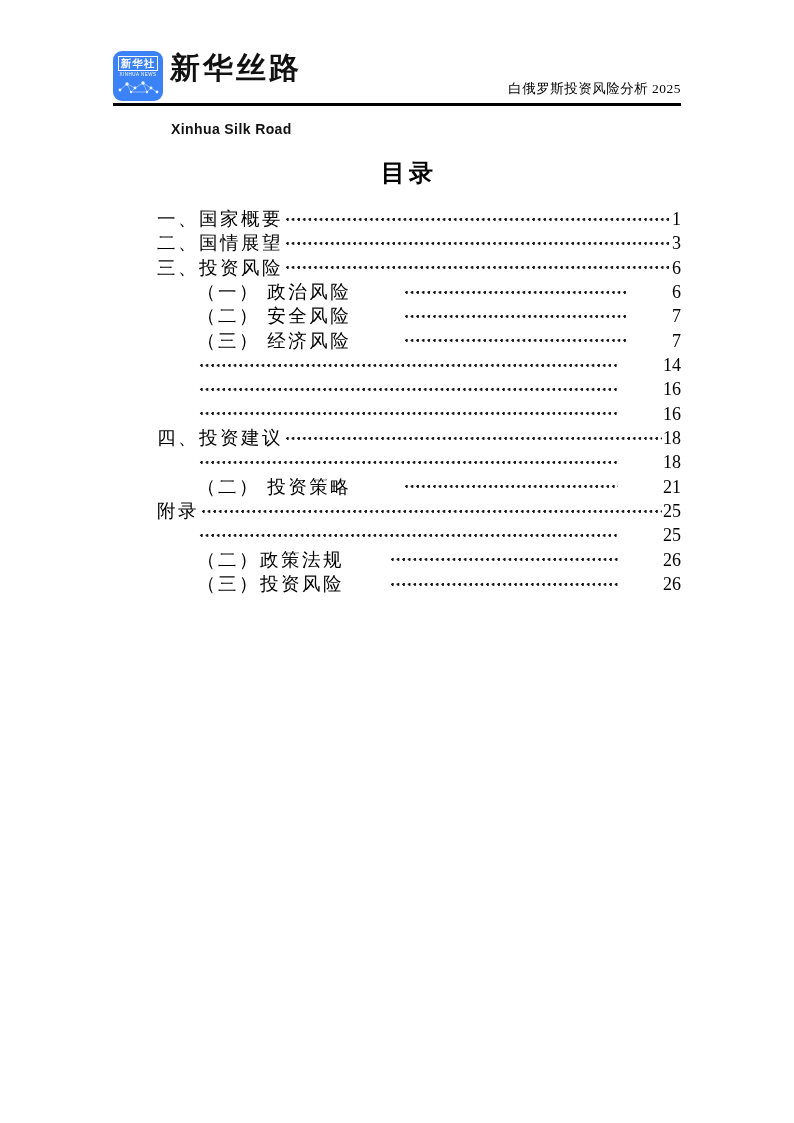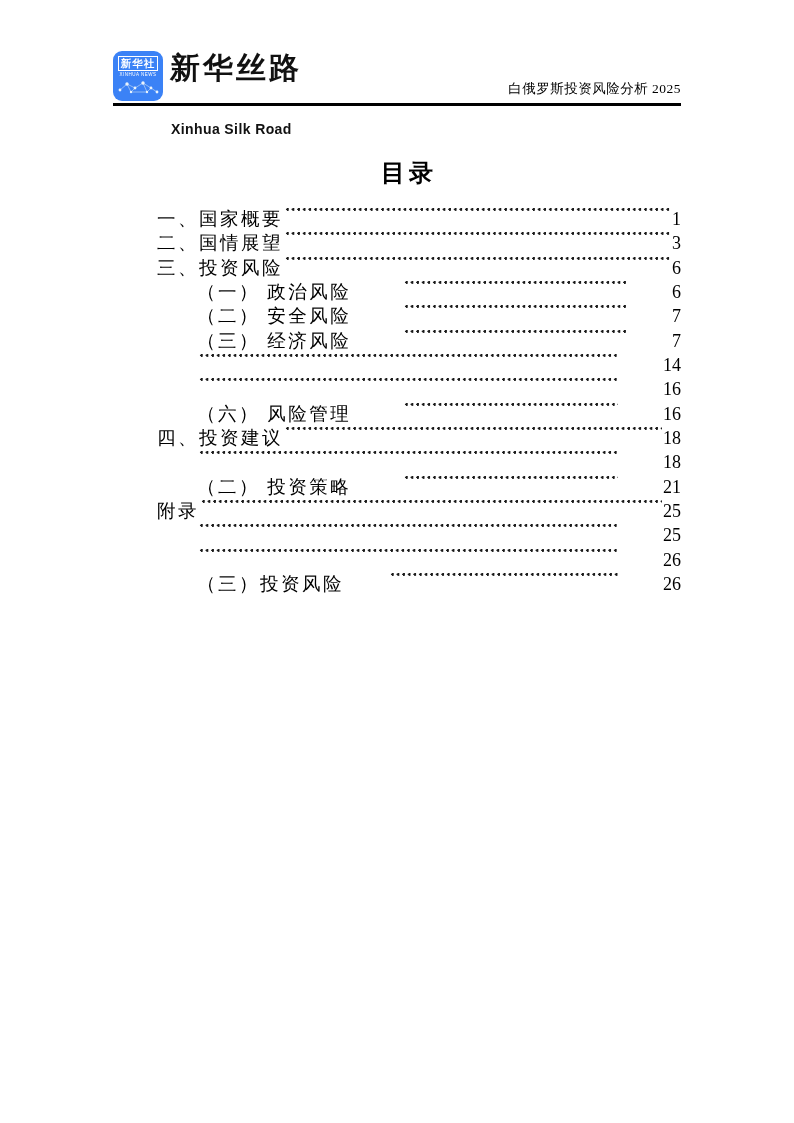--- a/index.html
+++ b/index.html
@@ -85,21 +85,21 @@
     font-size: 24px;
     letter-spacing: 4px;
     transform: translateX(12px);
     color: #000;
   }
   .toc {
     position: absolute; left: 157px; top: 207px; width: 524px;
   }
   .toc-row {
     display: flex;
-    align-items: flex-start;
+    align-items: center;
     height: 24.35px;
     line-height: 24.35px;
     font-size: 18.5px;
   }
   .toc-row.level2 { padding-left: 40px; gap: 44px; }
   .toc-label {
     white-space: pre;
     letter-spacing: 2.5px;
     color: #000;
   }
@@ -190,21 +190,20 @@
     </div>
       <div class="toc-row level2">
       <span class="leader"></span>
       <span class="toc-page">14</span>
     </div>
       <div class="toc-row level2">
       <span class="leader"></span>
       <span class="toc-page">16</span>
     </div>
       <div class="toc-row level2">
-      <span class="toc-label">（六） 风险管理 </span>
       <span class="leader"></span>
       <span class="toc-page">16</span>
     </div>
       <div class="toc-row level1">
       <span class="toc-label">四、投资建议</span>
       <span class="leader"></span>
       <span class="toc-page">18</span>
     </div>
       <div class="toc-row level2">
       <span class="leader"></span>
@@ -218,20 +217,21 @@
       <div class="toc-row level1">
       <span class="toc-label">附录</span>
       <span class="leader"></span>
       <span class="toc-page">25</span>
     </div>
       <div class="toc-row level2">
       <span class="leader"></span>
       <span class="toc-page">25</span>
     </div>
       <div class="toc-row level2">
+      <span class="toc-label">（二）政策法规</span>
       <span class="leader"></span>
       <span class="toc-page">26</span>
     </div>
       <div class="toc-row level2">
       <span class="toc-label">（三）投资风险</span>
       <span class="leader"></span>
       <span class="toc-page">26</span>
     </div>
     </nav>
 

